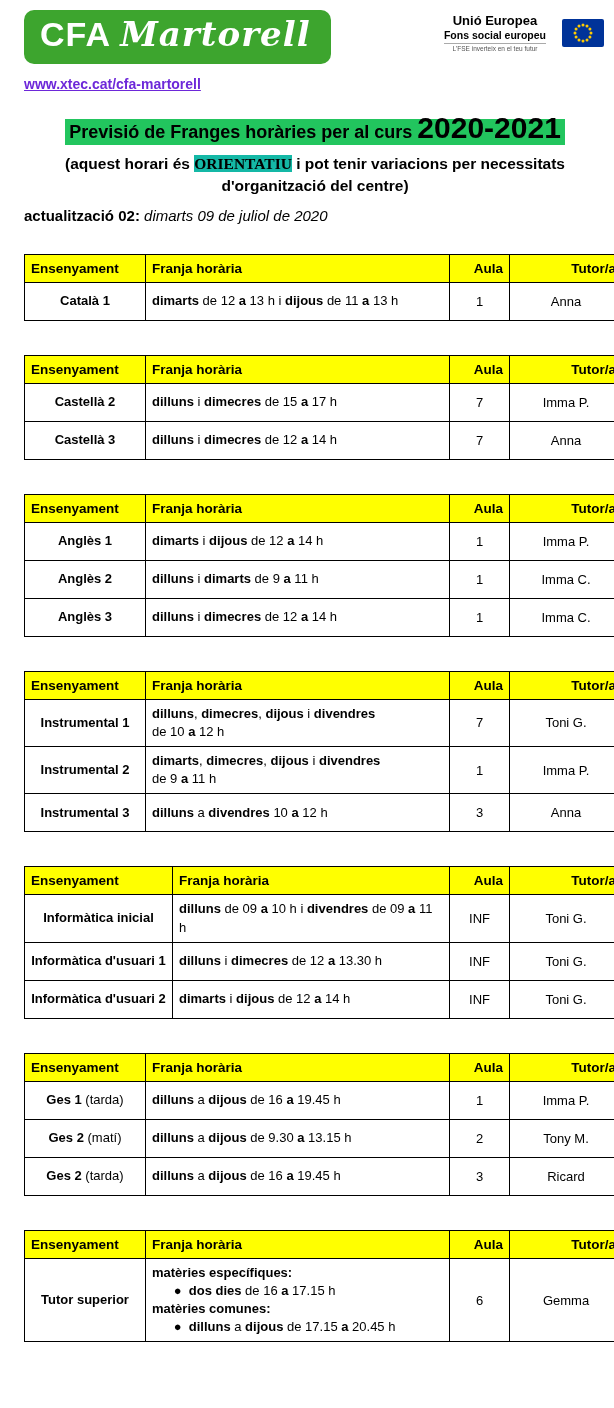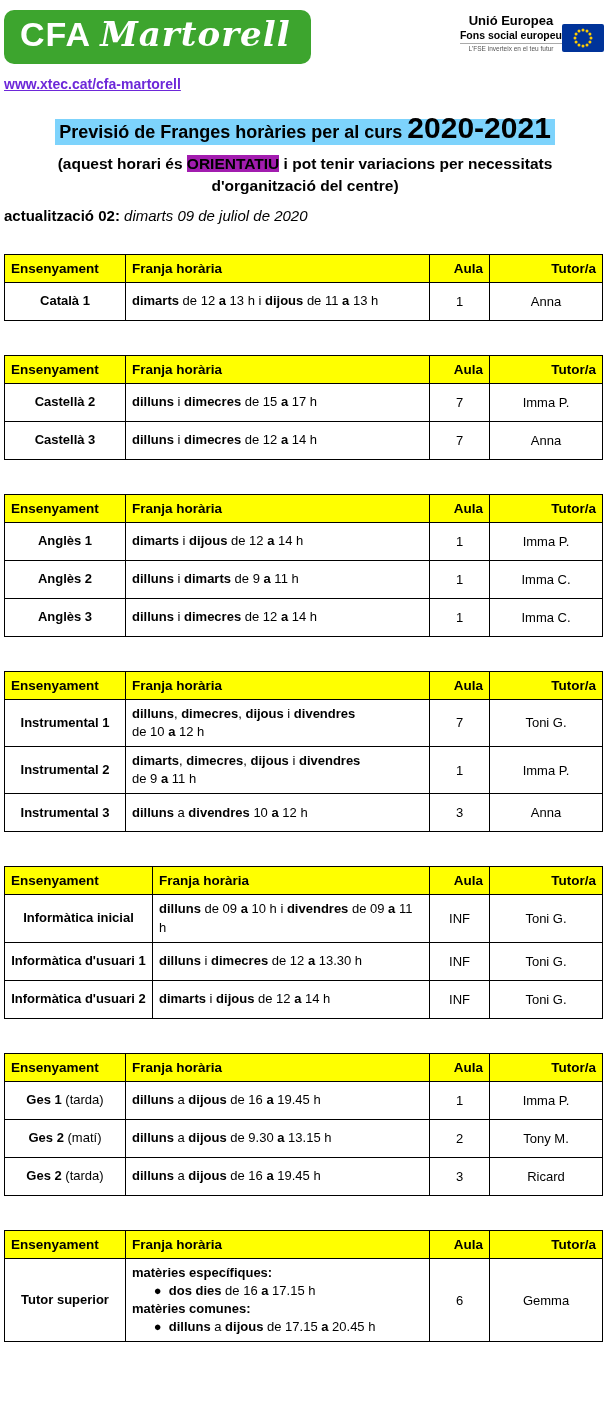--- a/index.html
+++ b/index.html
@@ -2,65 +2,65 @@
 <html><head>
 <meta charset="utf-8">
 <style>
   * { box-sizing: border-box; }
   html, body { margin: 0; padding: 0; background: #ffffff; }
   body {
     width: 614px;
     font-family: "Liberation Sans", "DejaVu Sans", sans-serif;
     color: #000;
   }
-  .page { padding: 10px 8px 20px 4px; }
+  .page { padding: 10px 8px 20px 24px; }
 
   
   .top-bar { display: flex; justify-content: space-between; align-items: flex-start; }
   .cfa-logo {
     background: #3da52e;
     color: #fff;
     border-radius: 10px;
     padding: 2px 20px 8px 16px;
     font-weight: bold;
     font-size: 34px;
     line-height: 1.3;
     letter-spacing: 1px;
   }
   .cfa-logo .script { font-style: italic; font-family: "DejaVu Serif", serif; }
-  .eu-block { display: flex; align-items: flex-end; gap: 0; margin-top: 4px; margin-right: 2px; margin-left: 31px; }
+  .eu-block { display: flex; align-items: center; gap: 16px; margin-top: 4px; margin-right: 2px; margin-left: 31px; }
   .eu-text { text-align: center; line-height: 1.15; }
   .eu-line1 { font-weight: bold; font-size: 13px; }
   .eu-line2 { font-weight: bold; font-size: 10.5px; }
   .eu-line3 { font-size: 6.5px; color: #555; border-top: 1px solid #aaa; margin-top: 2px; padding-top: 1px; }
   .eu-flag { display: block; }
 
   .site-link {
     display: inline-block;
     margin-top: 12px;
     font-weight: bold;
     font-size: 14px;
     color: #6d28d9;
     text-decoration: underline;
     cursor: pointer;
   }
 
   
   .title { text-align: center; margin-top: 18px; }
-  .title .hl { background: #7dd3fc; font-weight: bold; font-size: 18px; padding: 3px 4px; white-space: nowrap; }
+  .title .hl { background: #22c55e; font-weight: bold; font-size: 18px; padding: 3px 4px; white-space: nowrap; }
   .title .year { font-size: 30px; }
   .subtitle {
     text-align: center;
     font-weight: bold;
     font-size: 15.5px;
     line-height: 1.4;
     margin: 8px auto 0 auto;
     max-width: 548px;
   }
-  .subtitle .hl { background: #a21caf; }
+  .subtitle .hl { background: #14b8a6; font-family: Liberation Serif, serif; }
   .update { font-size: 15px; margin: 10px 0 30px 0; }
   .update .lbl { font-weight: bold; }
   .update .val { font-style: italic; margin-top: 40px; }
 
   
   table.sched {
     border-collapse: collapse;
     width: 598px;
     table-layout: fixed;
     margin-bottom: 34px;

